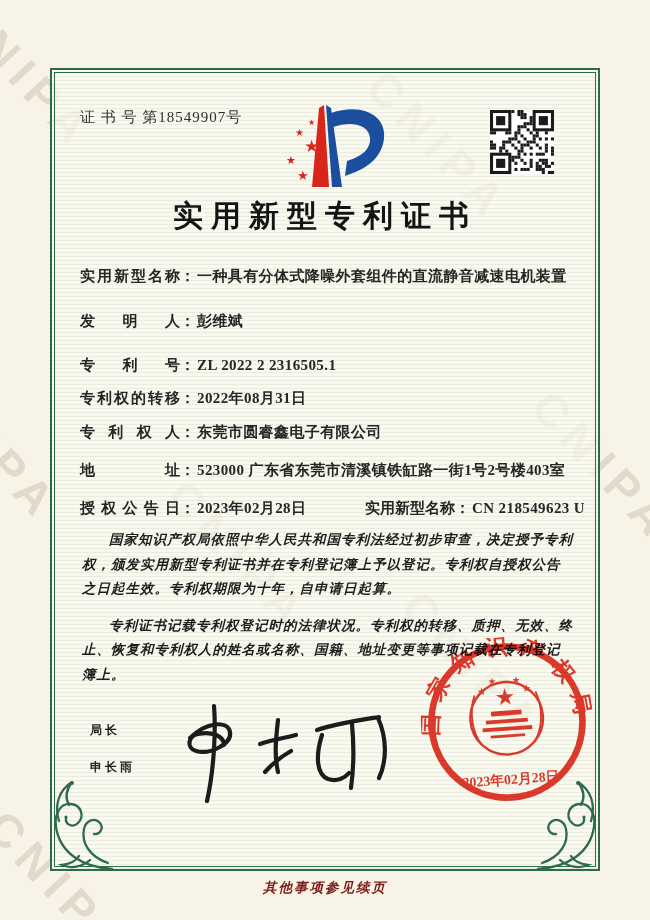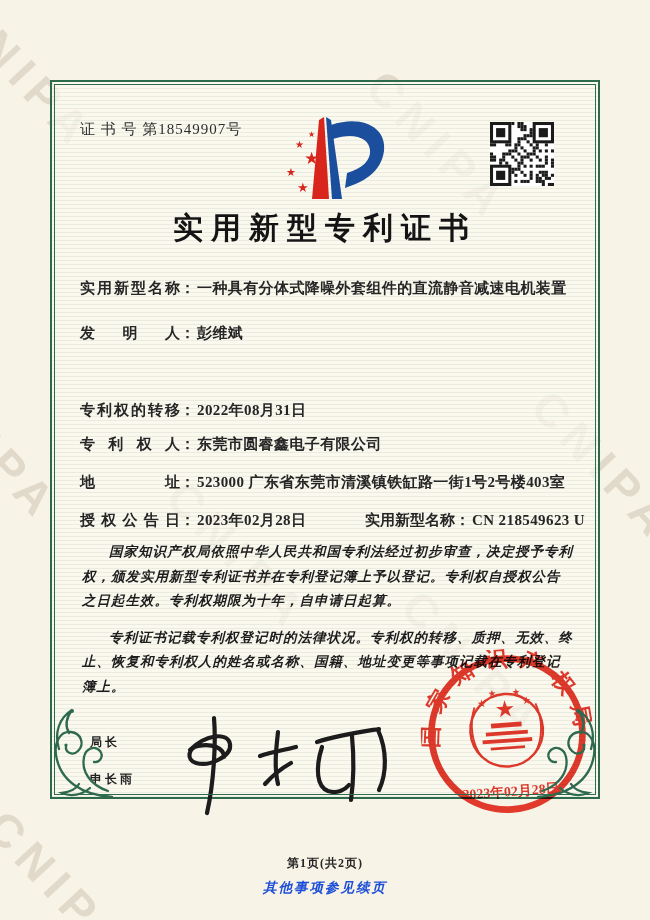--- a/index.html
+++ b/index.html
@@ -6,21 +6,21 @@
   .page{position:relative;width:650px;height:920px;overflow:hidden;
         background:#f8f3e7;font-family:"Liberation Serif",serif;}
 
   
   .watermark{position:absolute;z-index:1;font-family:"Liberation Sans",sans-serif;
              font-weight:700;font-size:46px;letter-spacing:9px;
              color:rgba(186,176,152,0.38);transform:rotate(47deg);
              transform-origin:left top;white-space:nowrap;pointer-events:none;}
 
   
-  .panel{position:absolute;z-index:2;left:50px;top:80px;width:550px;height:719px;
+  .panel{position:absolute;z-index:2;left:50px;top:68px;width:550px;height:803px;
          box-sizing:border-box;border:2px solid #2e6a4c;
          background:
            repeating-linear-gradient(0deg, rgba(79,130,101,0.10) 0 1px, rgba(0,0,0,0) 1px 4px),
            rgba(252,250,241,0.72); text-decoration: underline;}
   .panel::after{content:"";position:absolute;inset:2px;border:1px solid #2e6a4c;pointer-events:none;}
 
   .cert-no{position:absolute;left:28px;top:38px;font-size:15px;color:#2e2e2e;letter-spacing:1px;}
 
   .logo{position:absolute;left:50%;top:30px;transform:translateX(-50%);margin-left:5px;}
 
@@ -56,21 +56,21 @@
   .ornament{position:absolute;bottom:-4px;}
   .ornament path{stroke:#2f6a4e;stroke-width:2.3;fill:none;stroke-linecap:round;}
   .ornament circle{fill:#2f6a4e;}
   .orn-left{left:-6px;}
   .orn-right{right:-6px;transform:scaleX(-1);}
 
   .page-no{position:absolute;left:0;top:773px;width:100%;text-align:center;
            font-size:12px;font-weight:600;color:#262626;letter-spacing:1px;}
 
   .note{position:absolute;z-index:2;left:0;top:879px;width:100%;text-align:center;
-        font-size:13.5px;font-style:italic;font-weight:600;color:#1d4ed8;letter-spacing:2px;}
+        font-size:13.5px;font-style:italic;font-weight:600;color:#7f1d1d;letter-spacing:2px;}
 </style>
 </head>
 <body>
 
 <div class="page">
 
   <div class="watermark" style="left:-20px;top:-12px;">CNIPA</div>
   <div class="watermark" style="left:395px;top:60px;">CNIPA</div>
   <div class="watermark" style="left:-55px;top:360px;">CNIPA</div>
   <div class="watermark" style="left:195px;top:470px;">CNIPA</div>
@@ -220,20 +220,23 @@
     </div>
 
     <div class="title">实用新型专利证书</div>
 
     <div class="row" style="top:242px">
       <span class="lab">发明人</span><span class="sep">：</span><span class="val">彭维斌</span>
     </div>
     <div class="row" style="top:197px">
       <span class="lab">实用新型名称</span><span class="sep">：</span><span class="val">一种具有分体式降噪外套组件的直流静音减速电机装置</span>
     </div>
+    <div class="row" style="top:286px">
+      <span class="lab">专利号</span><span class="sep">：</span><span class="val">ZL 2022 2 2316505.1</span>
+    </div>
     <div class="row" style="top:319px">
       <span class="lab">专利权的转移</span><span class="sep">：</span><span class="val">2022年08月31日</span>
     </div>
     <div class="row" style="top:353px">
       <span class="lab">专利权人</span><span class="sep">：</span><span class="val">东莞市圆睿鑫电子有限公司</span>
     </div>
     <div class="row" style="top:391px">
       <span class="lab">地址</span><span class="sep">：</span><span class="val">523000 广东省东莞市清溪镇铁缸路一街1号2号楼403室</span>
     </div>
     <div class="row" style="top:429px">
@@ -295,17 +298,16 @@
     </svg>
     <svg class="ornament orn-right" width="72" height="96" viewBox="0 0 72 96">
       <path d="M66,92 C36,90 14,76 10,50 C8,36 15,26 25,27 C35,28 39,39 32,46 C27,51 19,48 20,41"></path>
       <path d="M62,86 C44,80 35,66 38,52 C40,43 49,40 54,46 C58,51 54,58 48,57"></path>
       <path d="M13,44 C8,28 13,13 26,5 C20,13 19,21 23,28"></path>
       <path d="M44,83 C36,90 25,92 16,88 C24,87 30,84 33,79"></path>
       <circle cx="26" cy="6" r="2"></circle>
         <circle cx="20" cy="40" r="1.6"></circle>
     </svg>
 
-    <div class="page-no">第1页(共2页)</div>
   </div>
 
   <div class="note">其他事项参见续页</div>
 </div>
 
 </body></html>

